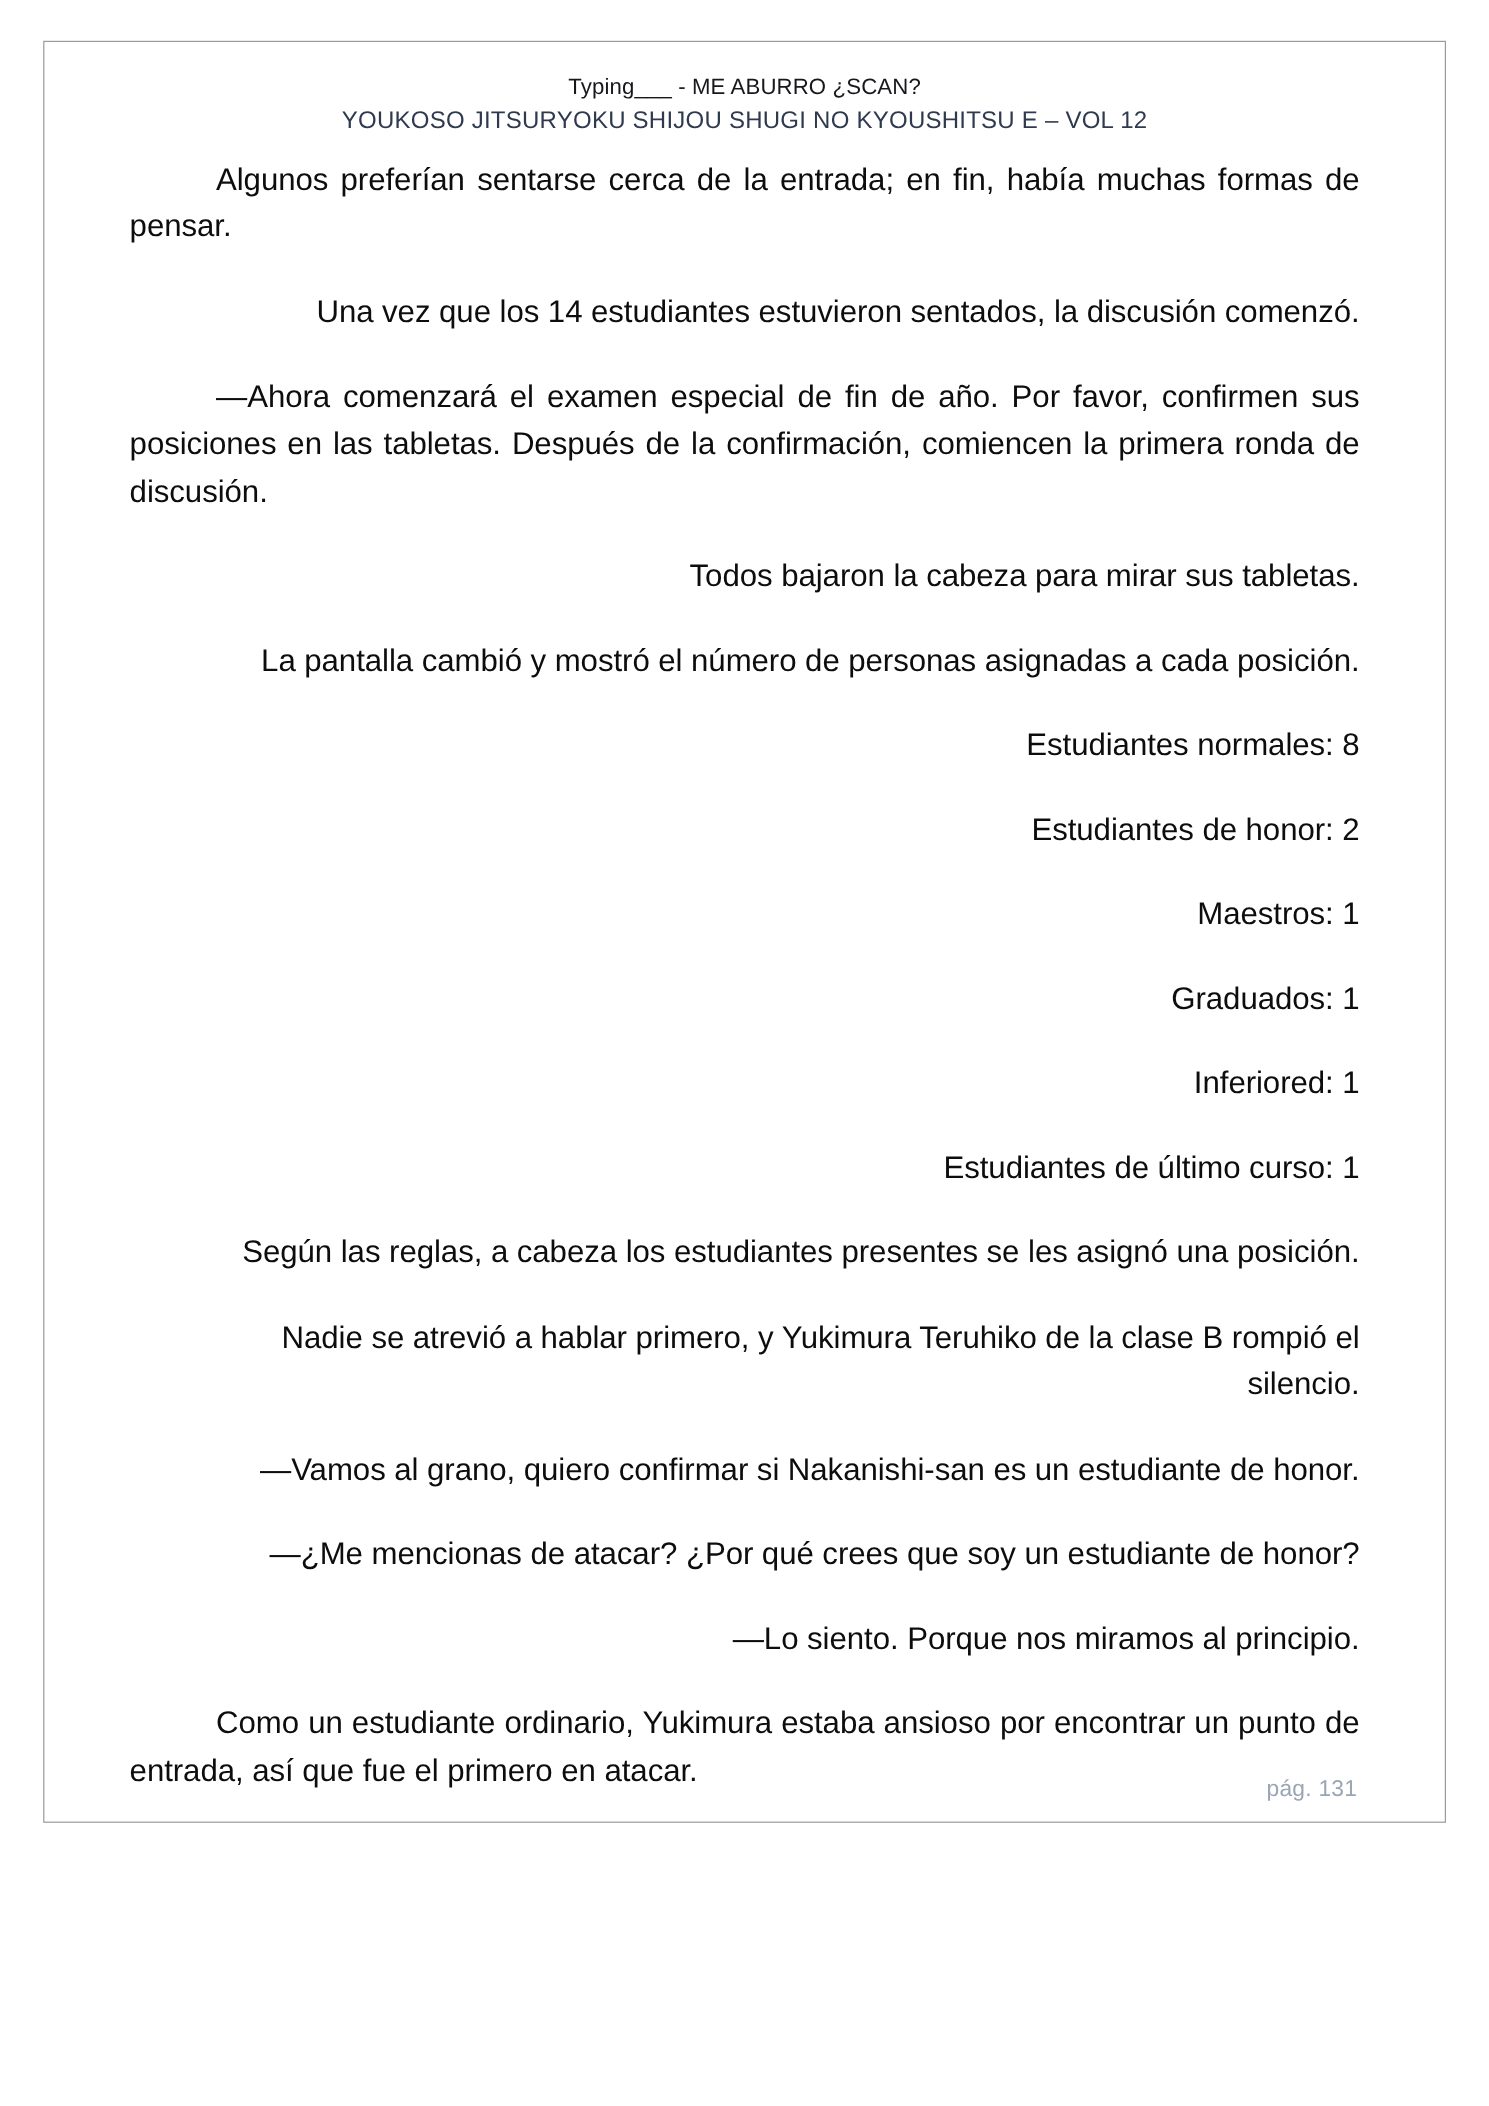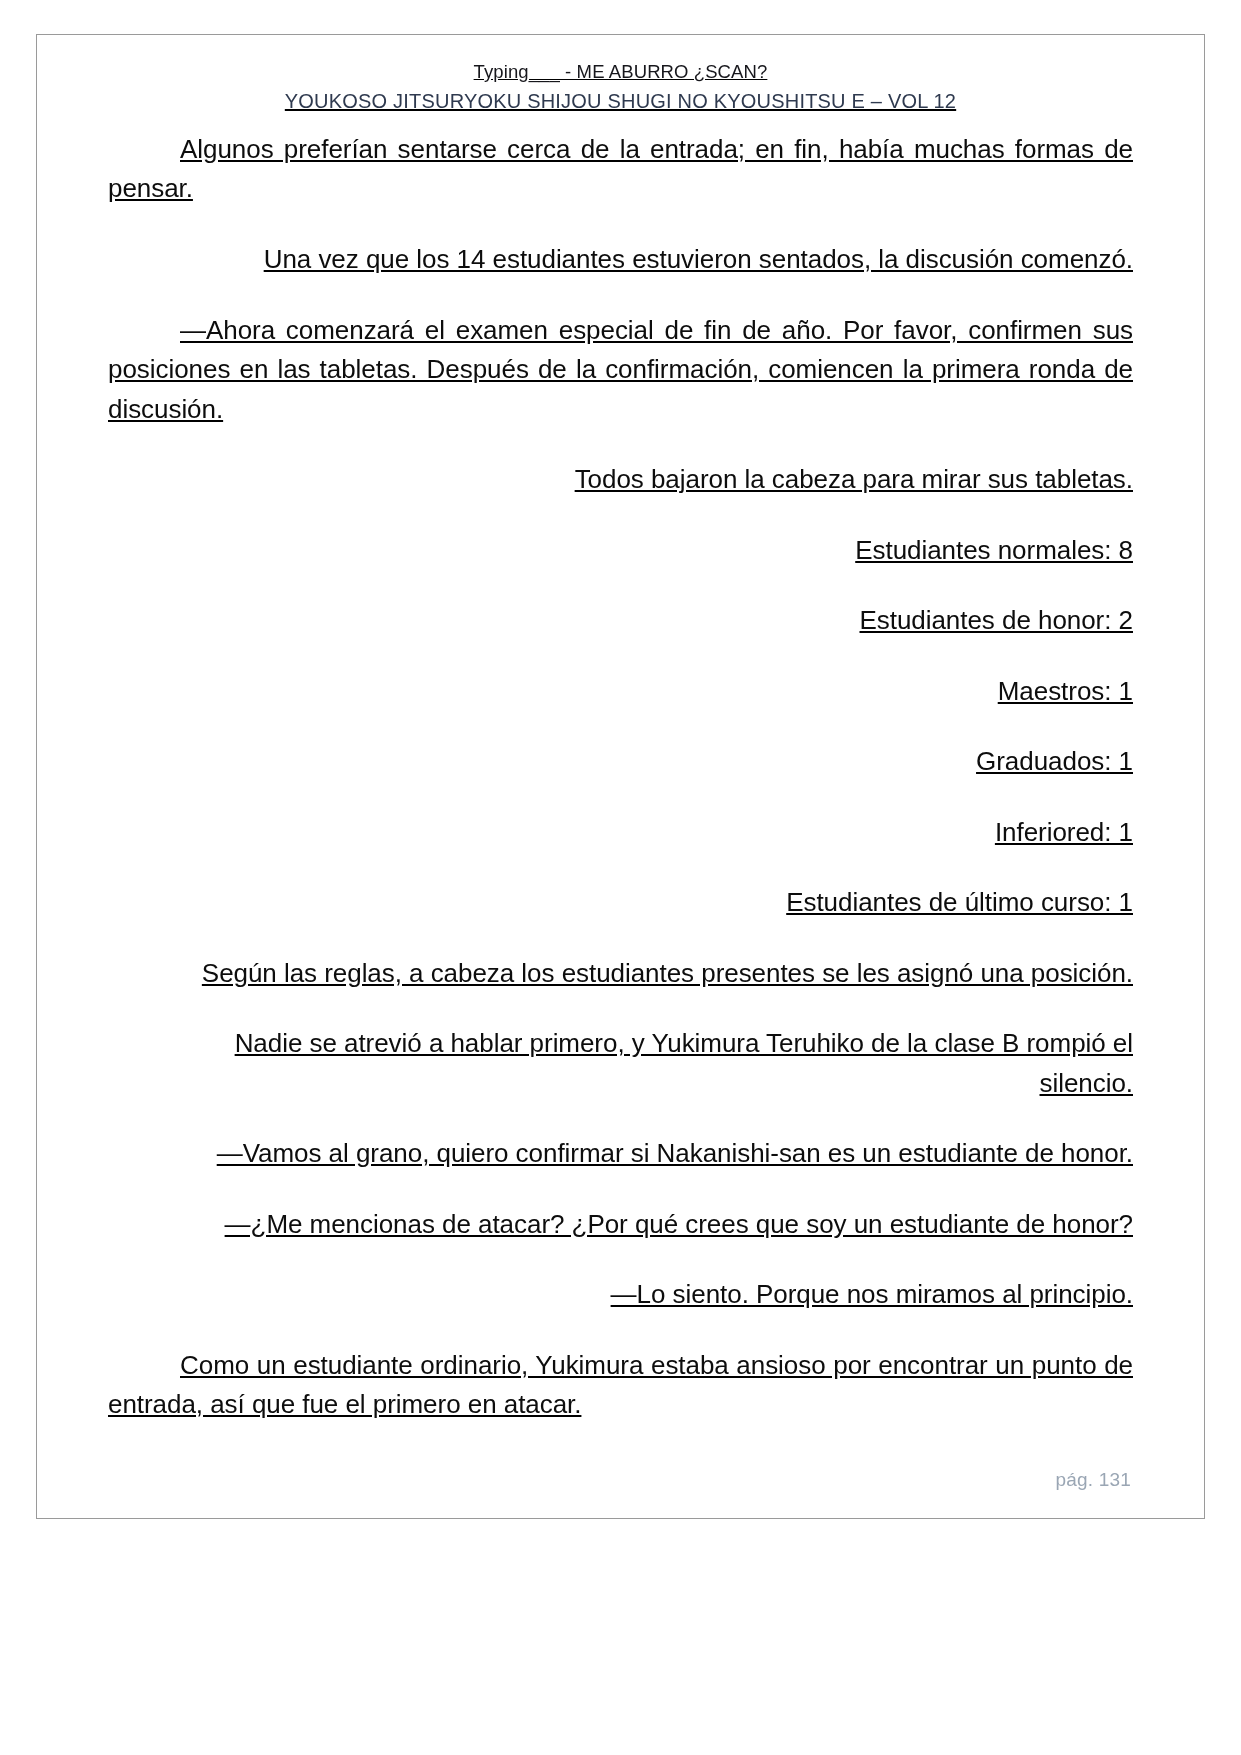--- a/index.html
+++ b/index.html
@@ -29,21 +29,20 @@
     pointer-events: none;
   }
   .content {
     position: absolute;
     left: 36px;
     top: 34px;
     width: 1169px;
     height: 1485px;
     box-sizing: border-box;
     padding: 26px 72px 0 72px;
-    text-decoration: underline;
   }
   .header {
     text-align: center;
     margin: 0 0 6px 0;
   }
   .header-line1 {
     font-size: 18.5px;
     color: #17171c;
     letter-spacing: 0.1px;
     line-height: 1.35;
@@ -69,21 +68,21 @@
     text-justify: inter-word;
     text-indent: 72px;
     letter-spacing: -0.05px;
   }
   p.para.short {
     text-align: right;
   }
   .pagenum {
     position: absolute;
     right: 74px;
-    bottom: 28px;
+    bottom: 16px;
     font-size: 19px;
     color: #9aa6b4;
     letter-spacing: 0.2px;
   }
 </style>
 </head>
 <body>
 
 <div class="page">
 
@@ -94,20 +93,21 @@
     <div class="header">
       <div class="header-line1">Typing___ - ME ABURRO ¿SCAN?</div>
       <div class="header-line2">YOUKOSO JITSURYOKU SHIJOU SHUGI NO KYOUSHITSU E – VOL 12</div>
     </div>
 
     <div class="body-text">
       <p class="para">Algunos preferían sentarse cerca de la entrada; en fin, había muchas formas de pensar.</p>
       <p class="para short">Una vez que los 14 estudiantes estuvieron sentados, la discusión comenzó.</p>
       <p class="para">—Ahora comenzará el examen especial de fin de año. Por favor, confirmen sus posiciones en las tabletas. Después de la confirmación, comiencen la primera ronda de discusión.</p>
       <p class="para short">Todos bajaron la cabeza para mirar sus tabletas.</p>
+      <p class="para short">La pantalla cambió y mostró el número de personas asignadas a cada posición.</p>
       <p class="para short">Estudiantes normales: 8</p>
       <p class="para short">Estudiantes de honor: 2</p>
       <p class="para short">Maestros: 1</p>
       <p class="para short">Graduados: 1</p>
       <p class="para short">Inferiored: 1</p>
       <p class="para short">Estudiantes de último curso: 1</p>
       <p class="para short">Según las reglas, a cabeza los estudiantes presentes se les asignó una posición.</p>
       <p class="para short">Nadie se atrevió a hablar primero, y Yukimura Teruhiko de la clase B rompió el silencio.</p>
       <p class="para short">—Vamos al grano, quiero confirmar si Nakanishi-san es un estudiante de honor.</p>
       <p class="para short">—¿Me mencionas de atacar? ¿Por qué crees que soy un estudiante de honor?</p>

